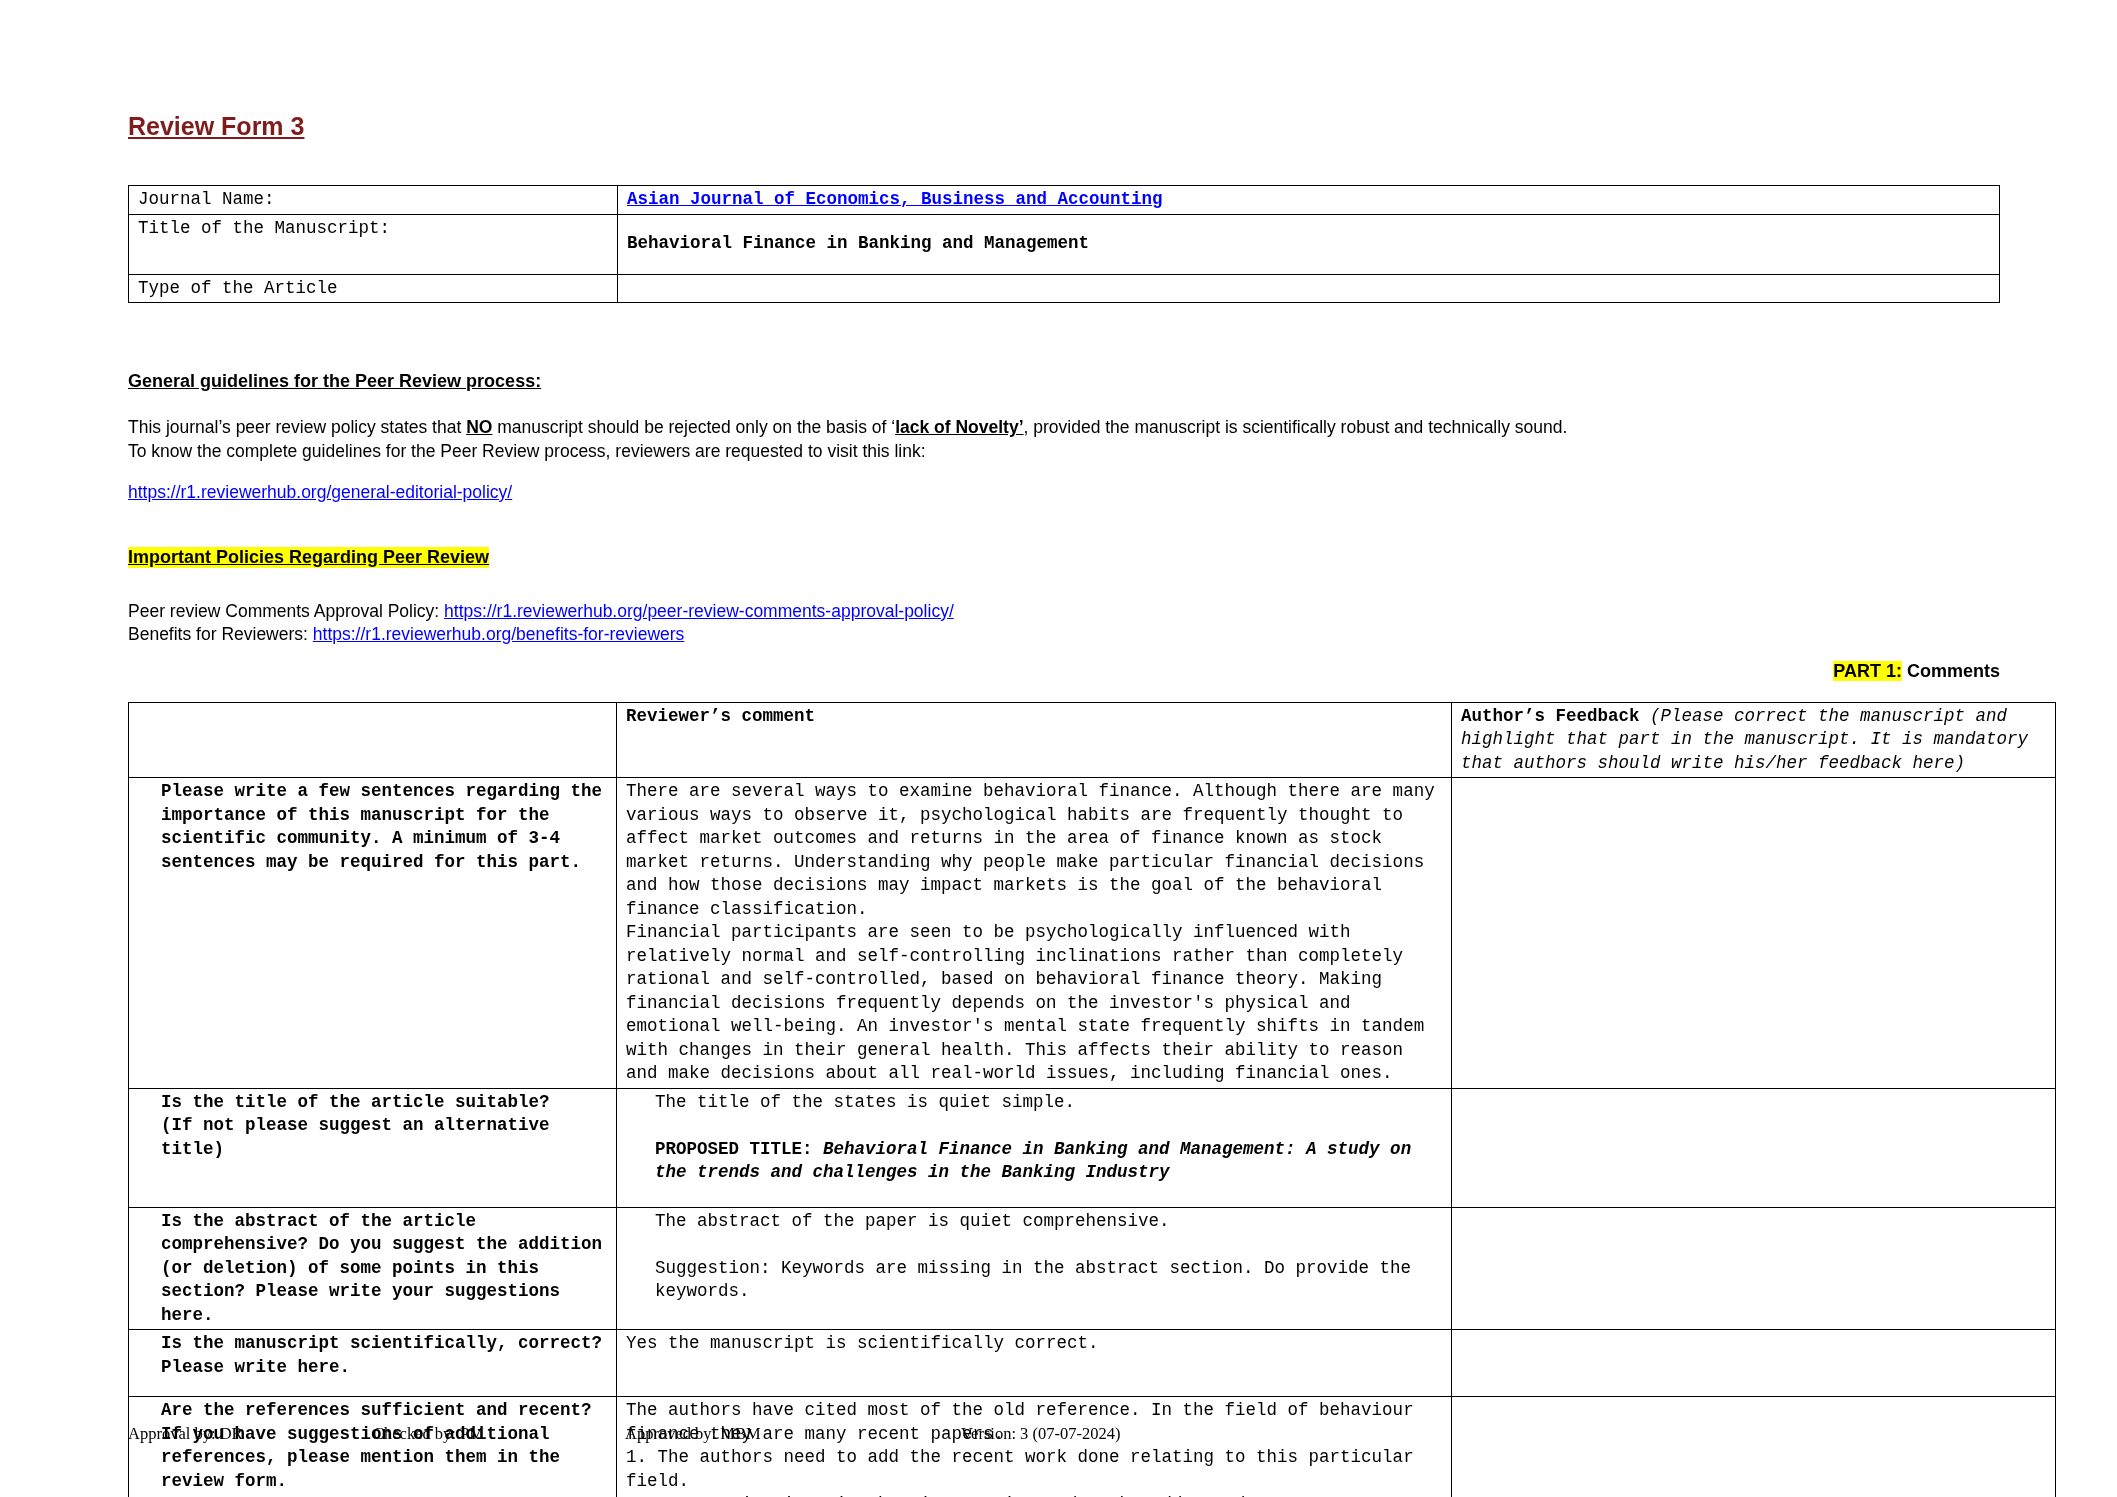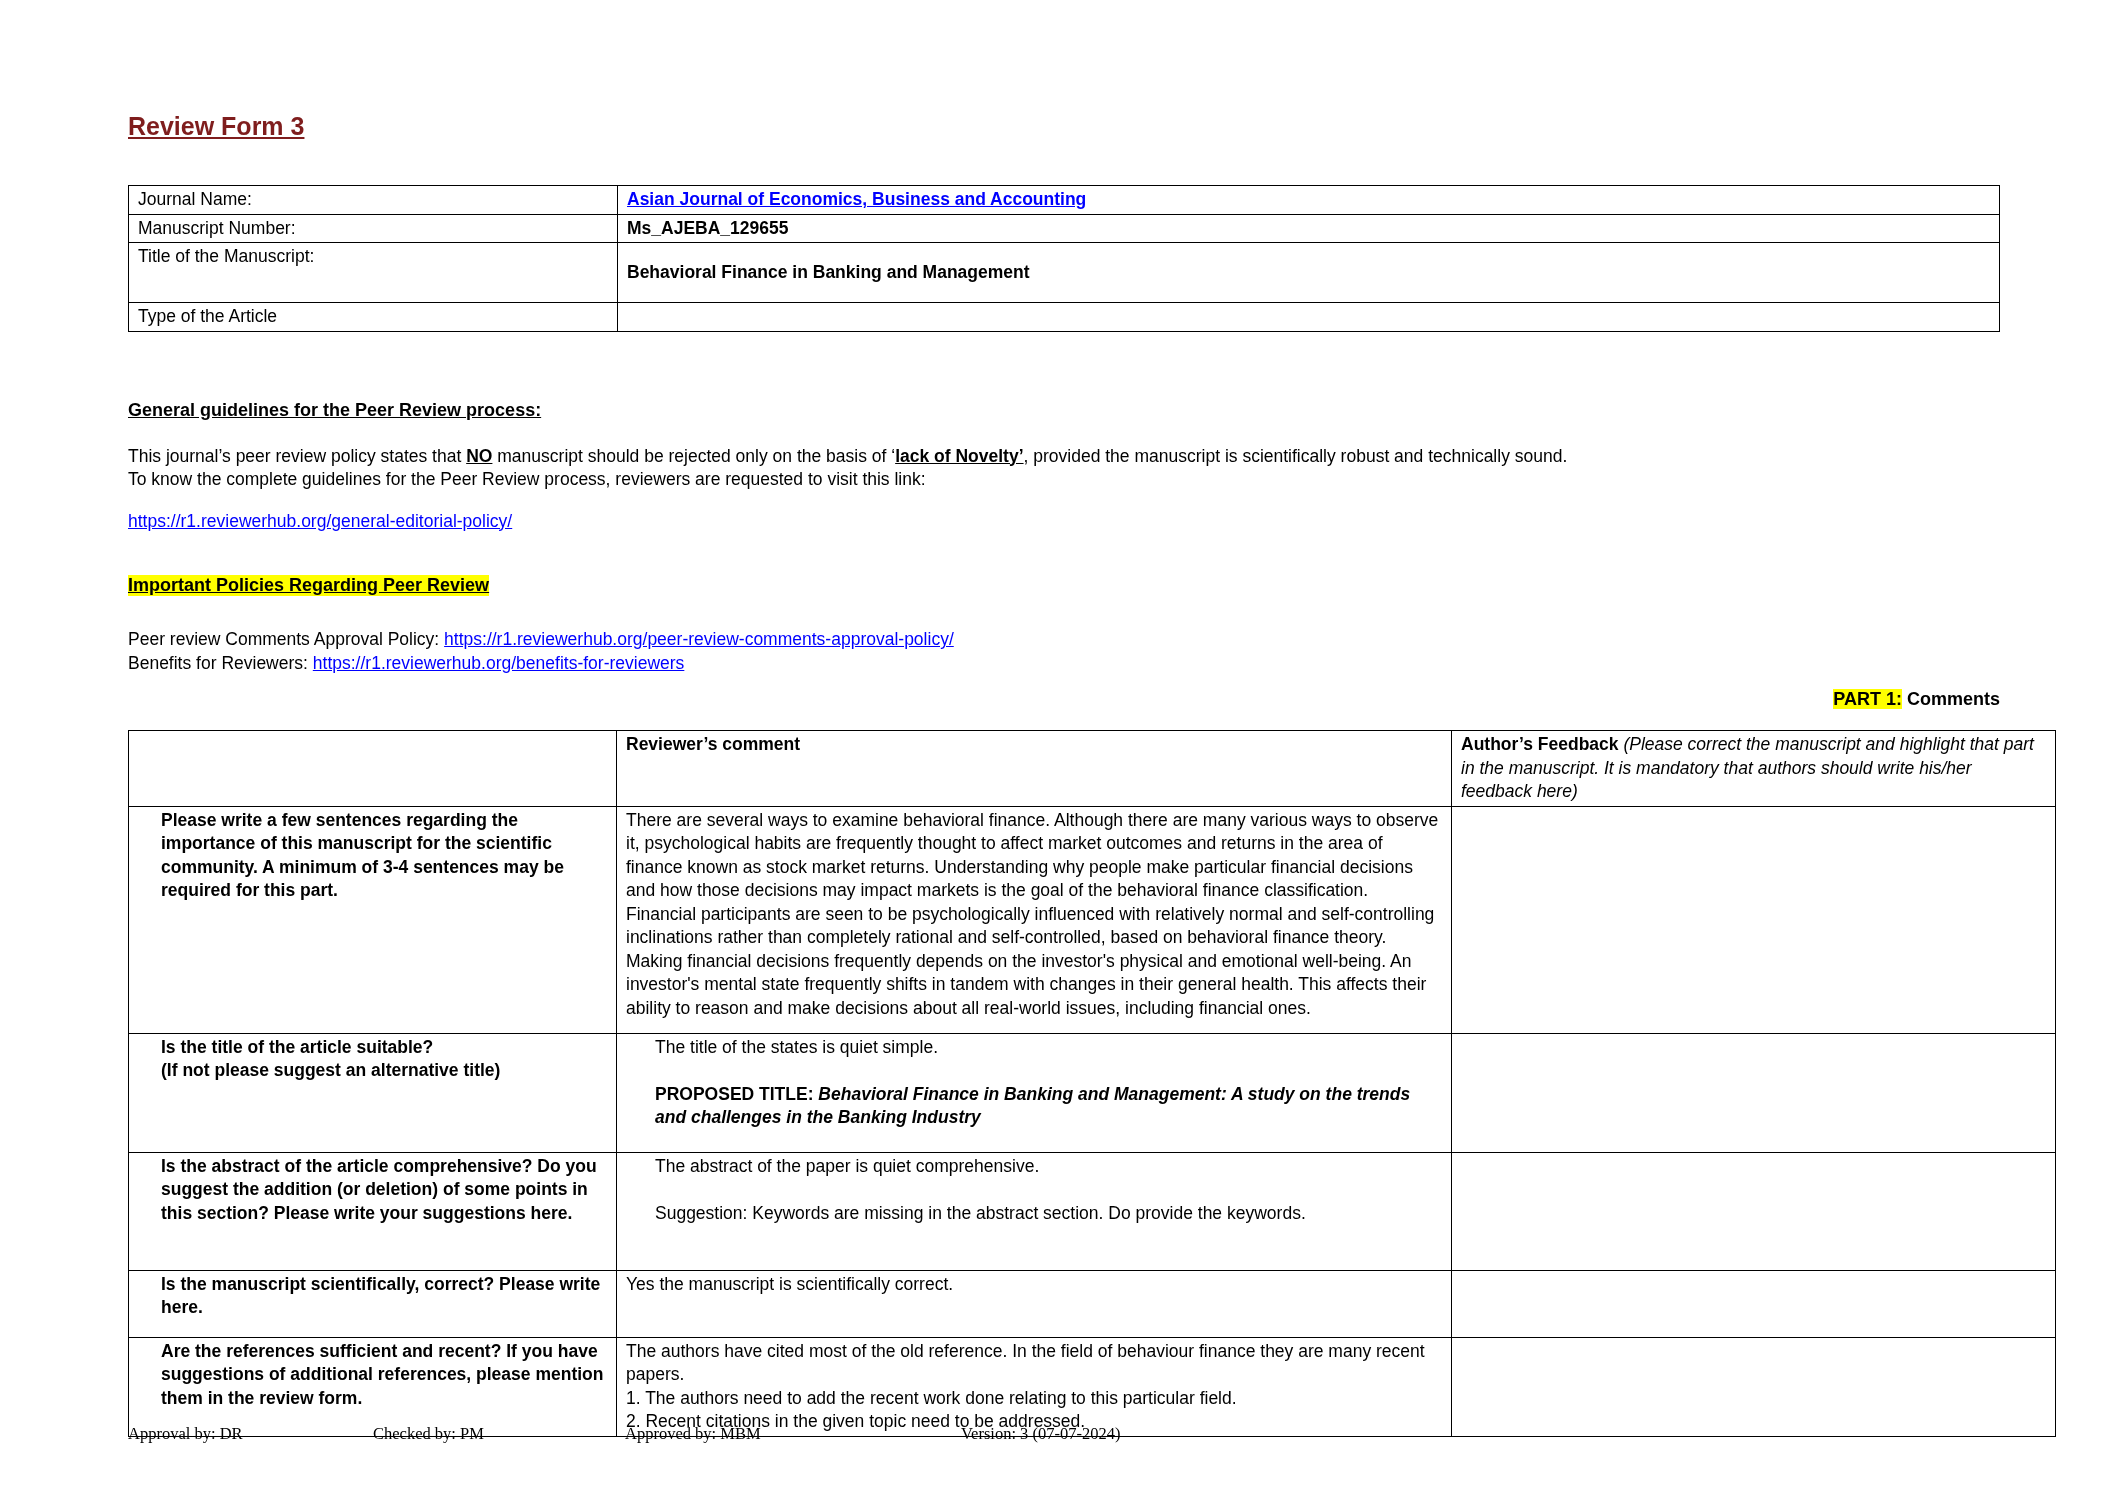--- a/index.html
+++ b/index.html
@@ -1,20 +1,20 @@
 <!DOCTYPE html>
 <html><head>
 <meta charset="utf-8">
 <style>
   html,body{margin:0;padding:0;background:#ffffff;}
   body{width:2117px;height:1497px;position:relative;font-family:"Liberation Sans",sans-serif;color:#000;overflow:hidden;}
   .content{position:absolute;left:128px;top:0;width:1872px;}
   .doc-title{margin-top:112px;font-size:25px;font-weight:bold;color:#7f1d1d;text-decoration:underline;display:inline-block;}
   table{border-collapse:collapse;table-layout:fixed;}
-  td{border:1.5px solid #000;vertical-align:top;font-size:17.5px;line-height:23.5px;padding:2px 9px;word-wrap:break-word;}
+  td{border:1.5px solid #000;vertical-align:top;font-size:17.5px;line-height:23.5px;padding:2px 9px;word-wrap:break-word;font-family:Liberation Mono, monospace;}
   .meta-table{width:1872px;margin-top:44px;}
   .meta-table .lbl{width:470px;}
   .meta-table .val{font-weight:bold;}
   .link{color:#0000ff;text-decoration:underline;cursor:pointer;}
   .blink{font-weight:bold;}
   .sec-head{font-size:18px;font-weight:bold;text-decoration:underline;}
   .g-head{margin-top:68px;}
   .para{font-size:17.5px;line-height:23.5px;}
   .p1{margin-top:24px;white-space:pre-wrap;}
   .bu{font-weight:bold;text-decoration:underline;}
@@ -43,24 +43,20 @@
 
 <div class="content">
 
   <div class="doc-title">Review Form 3</div>
 
   <table class="meta-table">
     <tbody>
         <tr>
       <td class="lbl">Journal Name:</td>
       <td><span class="link blink">Asian Journal of Economics, Business and Accounting</span></td>
-    </tr>
-    <tr>
-      <td class="lbl">Manuscript Number:</td>
-      <td class="val">Ms_AJEBA_129655</td>
     </tr>
     <tr>
       <td class="lbl" style="height:55px;">Title of the Manuscript:</td>
       <td class="val" style="vertical-align:middle;">Behavioral Finance in Banking and Management</td>
     </tr>
     <tr>
       <td class="lbl">Type of the Article</td>
       <td></td>
     </tr>
   </tbody>

